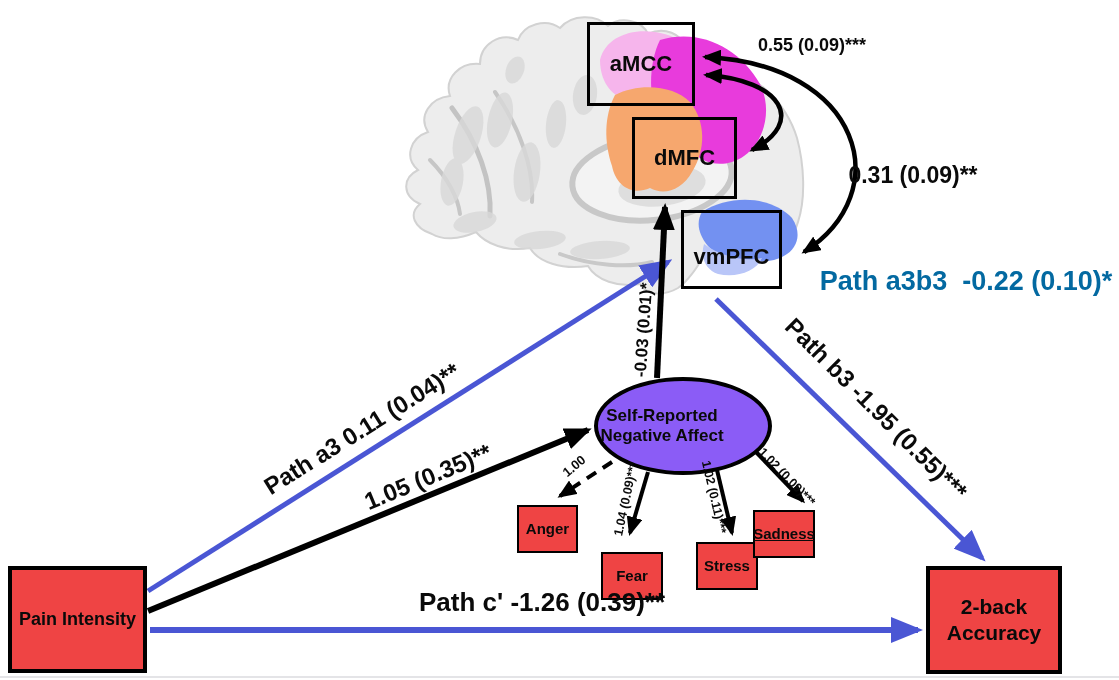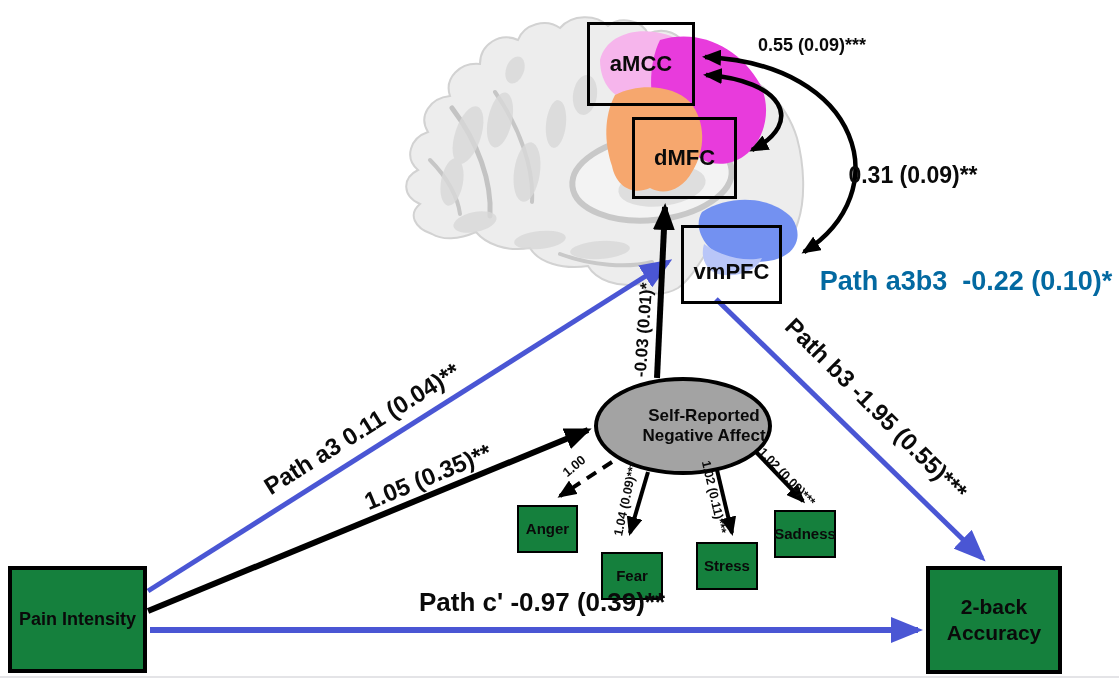--- a/index.html
+++ b/index.html
@@ -1,24 +1,24 @@
 <!DOCTYPE html>
 <html><head>
 <meta charset="utf-8">
 <style>
   html,body{margin:0;padding:0;background:#fff;}
   #canvas{position:relative;width:1119px;height:680px;background:#ffffff;overflow:hidden;
           font-family:"Liberation Sans","DejaVu Sans",sans-serif;color:#0a0a0a;}
   #diagram-svg{position:absolute;left:0;top:0;z-index:1;}
   .node{position:absolute;z-index:3;display:flex;align-items:center;justify-content:center;
-        text-align:center;font-weight:700;background:#15803d;border:4px solid #000;line-height:1.25;}
+        text-align:center;font-weight:700;background:#ef4444;border:4px solid #000;line-height:1.25;}
   .region{border-width:3px;background:transparent;z-index:2;}
   .indicator{border-width:2px;font-size:15px;}
-  .latent{position:absolute;z-index:2;border:4px solid #000;border-radius:50%;background:#a3a3a3;
-          display:flex;align-items:center;justify-content:flex-end;text-align:center;
+  .latent{position:absolute;z-index:2;border:4px solid #000;border-radius:50%;background:#8b5cf6;
+          display:flex;align-items:center;justify-content:flex-start;text-align:center;
           font-weight:700;line-height:1.2;}
   .lbl{position:absolute;z-index:4;font-weight:700;white-space:nowrap;
        transform-origin:50% 50%;}
   .blue{color:#0369a1;}
   .pre{white-space:pre;}
   #bottom-rule{position:absolute;left:0;top:676px;width:1119px;height:2px;background:#e4e4e7;z-index:1;}
 </style>
 </head>
 <body>
 
@@ -111,52 +111,52 @@
   </div>
 
   <div class="node region" style="left:587px;top:22px;width:102px;height:78px;font-size:22px;">
     <span>aMCC</span>
   </div>
 
   <div class="node region" style="left:632px;top:117px;width:99px;height:76px;font-size:22px;">
     <span>dMFC</span>
   </div>
 
-  <div class="node region" style="left:681px;top:210px;width:101px;height:79px;font-size:22px;align-items:flex-end;padding-bottom:16px;box-sizing:border-box;margin-top:15px;">
+  <div class="node region" style="left:681px;top:210px;width:101px;height:79px;font-size:22px;align-items:flex-end;padding-bottom:16px;box-sizing:border-box;">
     <span>vmPFC</span>
   </div>
 
   <div class="latent" style="left:594px;top:377px;width:170px;height:90px;font-size:17px;">
     <span style="display:inline-block;width:128px;">Self-Reported Negative Affect</span>
   </div>
 
   <div class="node indicator" style="left:517px;top:505px;width:57px;height:44px;">
     <span>Anger</span>
   </div>
   <div class="node indicator" style="left:601px;top:552px;width:58px;height:44px;">
     <span>Fear</span>
   </div>
   <div class="node indicator" style="left:696px;top:542px;width:58px;height:44px;">
     <span>Stress</span>
   </div>
-  <div class="node indicator" style="left:774px;top:510px;width:58px;height:44px;">
+  <div class="node indicator" style="left:753px;top:510px;width:58px;height:44px;text-decoration:underline;">
     <span>Sadness</span>
   </div>
 
   <div class="lbl" style="left:362px;top:429px;font-size:24px;transform:translate(-50%,-50%) rotate(-32deg);">Path a3 0.11 (0.04)**</div>
 
   <div class="lbl" style="left:428px;top:477px;font-size:24px;transform:translate(-50%,-50%) rotate(-22.5deg);">1.05 (0.35)**</div>
 
   <div class="lbl" style="left:644px;top:330px;font-size:17px;transform:translate(-50%,-50%) rotate(-86deg);">-0.03 (0.01)*</div>
 
   <div class="lbl" style="left:876px;top:409px;font-size:24px;transform:translate(-50%,-50%) rotate(45deg);">Path b3 -1.95 (0.55)***</div>
 
   <div class="lbl blue pre" style="left:966px;top:281px;font-size:27px;transform:translate(-50%,-50%);">Path a3b3  -0.22 (0.10)*</div>
 
-  <div class="lbl" style="left:542px;top:602px;font-size:26px;transform:translate(-50%,-50%);">Path c' -0.97 (0.39)**</div>
+  <div class="lbl" style="left:542px;top:602px;font-size:26px;transform:translate(-50%,-50%);">Path c' -1.26 (0.39)**</div>
 
 
   <div class="lbl" style="left:812px;top:45px;font-size:18px;transform:translate(-50%,-50%);">0.55 (0.09)***</div>
 
   <div class="lbl" style="left:913px;top:130px;font-size:23px;transform:translate(-50%,-50%);margin-top:45px;">0.31 (0.09)**</div>
 
   <div class="lbl" style="left:574px;top:466px;font-size:13px;transform:translate(-50%,-50%) rotate(-40deg);">1.00</div>
   <div class="lbl" style="left:626px;top:499px;font-size:12.5px;transform:translate(-50%,-50%) rotate(-78deg);">1.04 (0.09)***</div>
   <div class="lbl" style="left:714px;top:497px;font-size:12.5px;transform:translate(-50%,-50%) rotate(77deg);">1.02 (0.11)***</div>
   <div class="lbl" style="left:787px;top:477px;font-size:12.5px;transform:translate(-50%,-50%) rotate(46deg);">1.02 (0.09)***</div>

